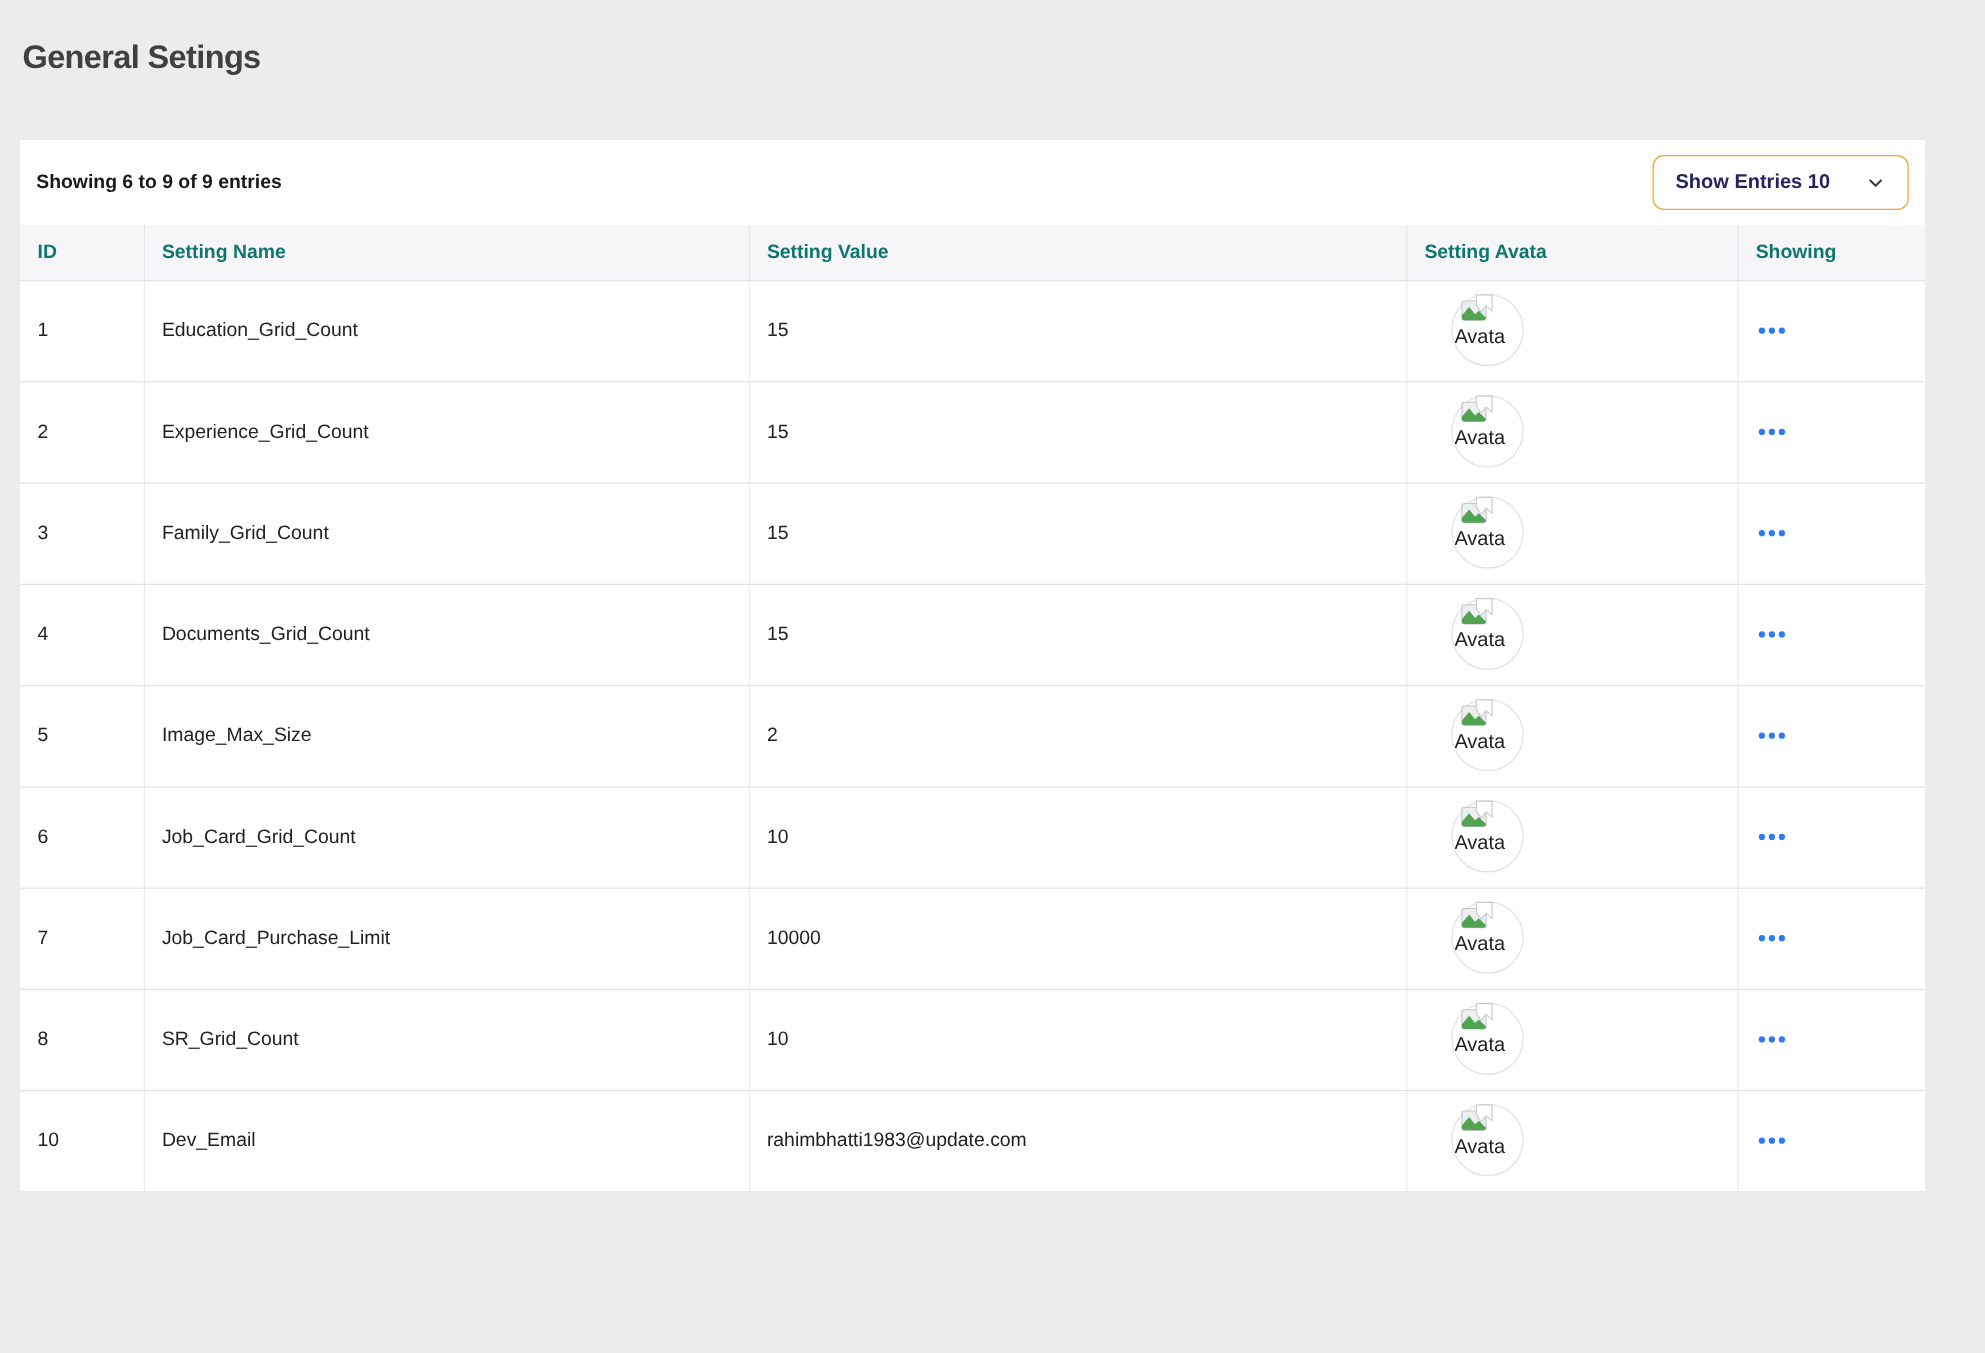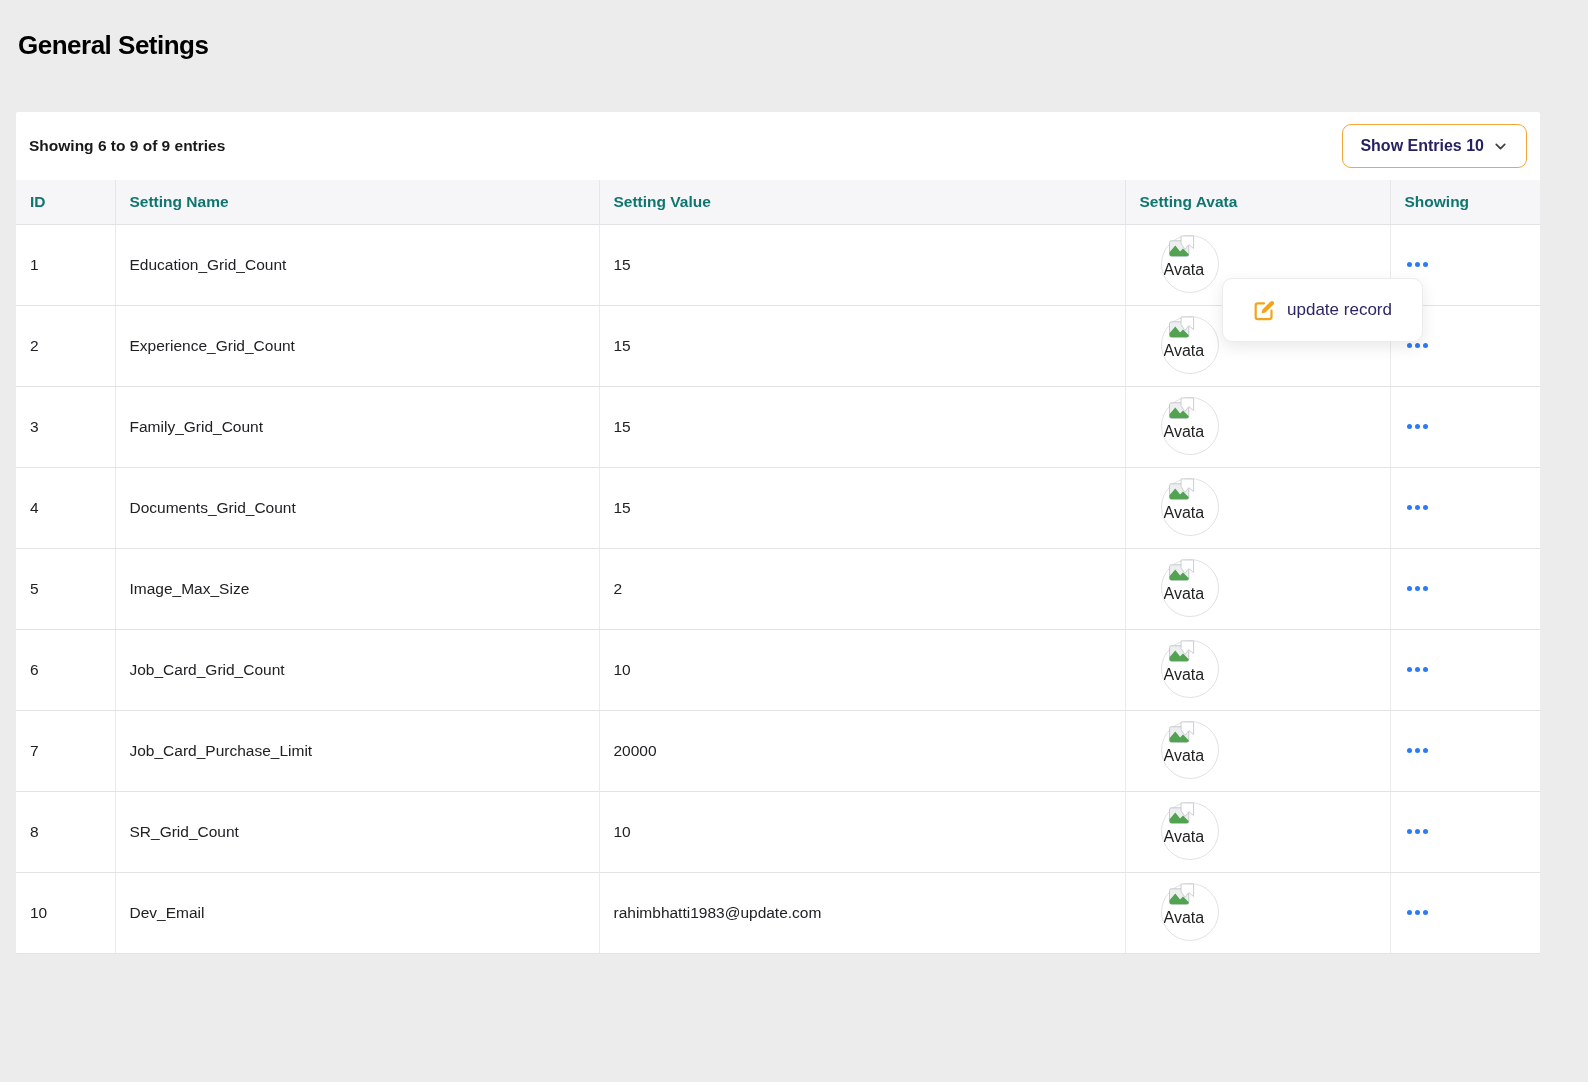--- a/index.html
+++ b/index.html
@@ -8,42 +8,42 @@
     font-family:"Liberation Sans","DejaVu Sans",sans-serif;
     background:#ececec;
     position:relative;
     overflow:hidden;
   }
   .page { position:relative; width:1588px; height:1082px; }
 
   
   .page-title {
     position:absolute; left:18px; top:30px;
-    font-size:26px; font-weight:700; color:#000000; letter-spacing:-0.5px;
+    font-size:26px; font-weight:700; color:#404040; letter-spacing:-0.5px;
   }
   .add-new-btn {
     position:absolute; right:50px; top:32px; height:49px;
     background:#f6a73c; color:#fff; border:none; border-radius:12px;
     display:flex; align-items:center; gap:11px; padding:0 24px;
     font-family:inherit; font-size:17px; font-weight:600; cursor:pointer;
   }
 
   
   .card {
     position:absolute; left:16px; top:112px; width:1524px;
     background:#fff; border-radius:2px;
   }
   .card-toolbar {
     height:68px; display:flex; align-items:center; padding:0 13px;
   }
   .showing-text { font-size:15.5px; font-weight:700; color:#191919; }
   .show-entries {
     margin-left:auto; height:44px; background:#fff;
     border:1.5px solid #f3a63a; border-radius:9px;
-    display:flex; align-items:center; gap:8px; padding:0 17px;
+    display:flex; align-items:center; gap:28px; padding:0 17px;
     font-family:inherit; font-size:16px; font-weight:600; color:#262262; cursor:pointer;
   }
 
   
   table { width:100%; border-collapse:collapse; table-layout:fixed; }
   col.c-id{width:99px;} col.c-name{width:484px;} col.c-value{width:526px;}
   col.c-image{width:265px;} col.c-action{width:150px;}
   thead th {
     height:44px; background:#f6f6f9; text-align:left; padding-left:14px;
     font-size:15.5px; font-weight:700; color:#0f766e;
@@ -275,21 +275,21 @@
         <span class="dot"></span>
                 <span class="dot"></span>
                 <span class="dot"></span>
       </button>
     </td>
   </tr>
 
   <tr>
     <td>7</td>
     <td>Job_Card_Purchase_Limit</td>
-    <td>20000</td>
+    <td>10000</td>
     <td>
       <div class="avatar">
         <svg width="30" height="27" viewBox="0 0 30 28">
           <rect x="1" y="6" width="20" height="16" rx="2" fill="#eceef0" stroke="#c4c7cc" stroke-width="1"></rect>
           <path d="M1 18 l6 -7 5 6 3 -3 6 6 v0 a2 2 0 0 1 -2 2 h-16 a2 2 0 0 1 -2 -2 z" fill="#51a351"></path>
           <path d="M13 1 l13 0 0 13 -5 -4 -4 5 -4 -6 z" fill="#ffffff" stroke="#c9ccd1" stroke-width="1"></path>
         </svg>
         <span class="alt-wrap"><span class="alt-text">Avata</span></span>
       </div>
     </td>
@@ -344,24 +344,15 @@
         <span class="dot"></span>
                 <span class="dot"></span>
                 <span class="dot"></span>
       </button>
     </td>
   </tr>
 </tbody>
     </table>
   </div>
 
-  <div class="popup">
-    <span style="display:flex;">
-      <svg width="23" height="23" viewBox="0 0 24 24">
-        <path d="M11.5 4.5H5a2.2 2.2 0 0 0-2.2 2.2v12.1A2.2 2.2 0 0 0 5 21h12.1a2.2 2.2 0 0 0 2.2-2.2v-6.6" fill="none" stroke="#f2a516" stroke-width="2.3" stroke-linecap="round" stroke-linejoin="round"></path>
-        <path d="M18.3 2.6a2.2 2.2 0 0 1 3.1 3.1L13 14.1l-4.2 1.1 1.1-4.2z" fill="#f2a516"></path>
-      </svg>
-    </span>
-    <span class="popup-label">update record</span>
-  </div>
 
 
 </div>
 
 </body></html>

